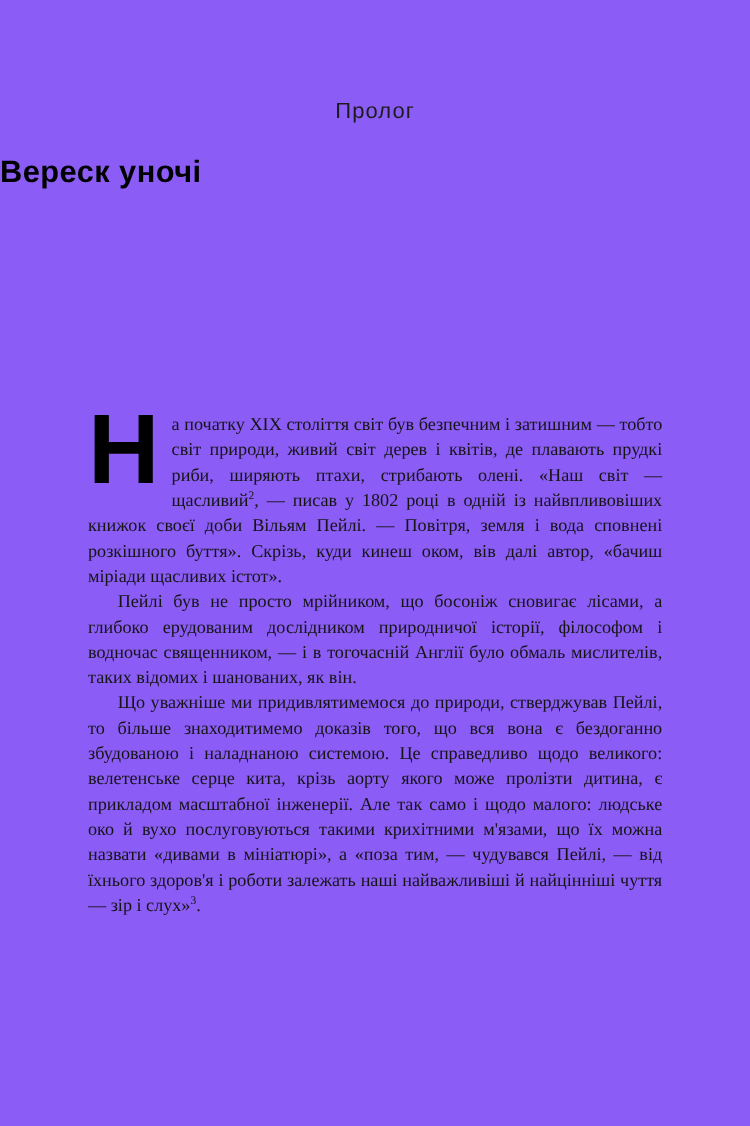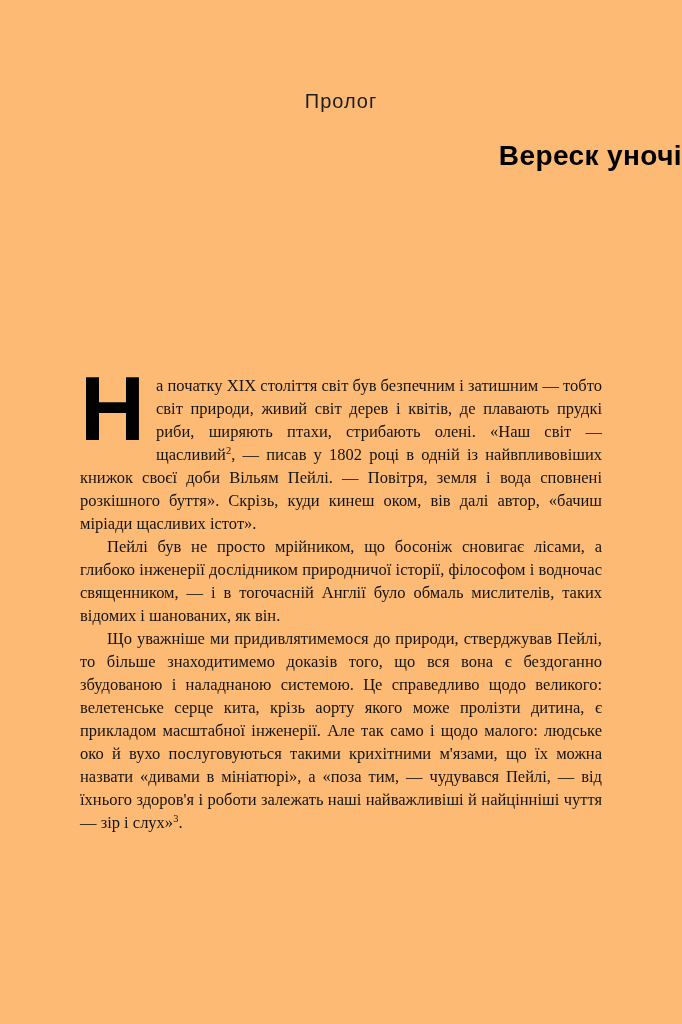--- a/index.html
+++ b/index.html
@@ -4,21 +4,21 @@
 <style>
   html, body {
     margin: 0;
     padding: 0;
     background: #ffffff;
   }
   .page {
     position: relative;
     width: 682px;
     height: 1024px;
-    background: #fdba74;
+    background: #8b5cf6;
     color: #111111;
     overflow: hidden;
   }
   .chapter-label {
     position: absolute;
     top: 90px;
     left: 0;
     width: 100%;
     text-align: center;
     font-family: "Liberation Sans", sans-serif;
@@ -26,21 +26,21 @@
     font-weight: 400;
     letter-spacing: 1px;
     color: #1c1c1c;
   }
   .chapter-title {
     position: absolute;
     top: 140px;
     left: 0;
     width: 100%;
     margin: 0;
-    text-align: right;
+    text-align: left;
     font-family: "Liberation Sans", sans-serif;
     font-size: 28px;
     font-weight: 700;
     letter-spacing: 0.4px;
     color: #000000;
   }
   .text-block {
     position: absolute;
     top: 374px;
     left: 80px;
@@ -97,21 +97,21 @@
 <div class="page">
 
   <div class="chapter-label">Пролог</div>
 
   <h1 class="chapter-title">Вереск уночі</h1>
 
   <main class="text-block">
 
     <p class="para first"><span class="dropcap">Н</span><span class="lead-bold">а початку</span><span> XIX століття світ був безпечним і затишним — тобто світ природи, живий світ дерев і квітів, де плавають прудкі риби, ширяють птахи, стрибають олені. «Наш світ — щасливий</span><sup class="note">2</sup><span>, — писав у 1802 році в одній із найвпливовіших книжок своєї доби Вільям Пейлі. — Повітря, земля і вода сповнені розкішного буття». Скрізь, куди кинеш оком, вів далі автор, «бачиш міріади щасливих істот».</span></p>
 
-    <p class="para indent">Пейлі був не просто мрійником, що босоніж сновигає лісами, а глибоко інженерії дослідником природничої історії, філософом і водночас священником, — і в тогочасній Англії було обмаль мислителів, таких відомих і шанованих, як він.</p>
+    <p class="para indent">Пейлі був не просто мрійником, що босоніж сновигає лісами, а глибоко ерудованим дослідником природничої історії, філософом і водночас священником, — і в тогочасній Англії було обмаль мислителів, таких відомих і шанованих, як він.</p>
 
     <p class="para indent"><span>Що уважніше ми придивлятимемося до природи, стверджував Пейлі, то більше знаходитимемо доказів того, що вся вона є бездоганно збудованою і наладнаною системою. Це справедливо щодо великого: велетенське серце кита, крізь аорту якого може пролізти дитина, є прикладом масштабної інженерії. Але так само і щодо малого: людське око й вухо послуговуються такими крихітними м'язами, що їх можна назвати «дивами в мініатюрі», а «поза тим, — чудувався Пейлі, — від їхнього здоров'я і роботи залежать наші найважливіші й найцінніші чуття — зір і слух»</span><sup class="note">3</sup><span>.</span></p>
 
 
   </main>
 
 
 </div>
 
 </body></html>

